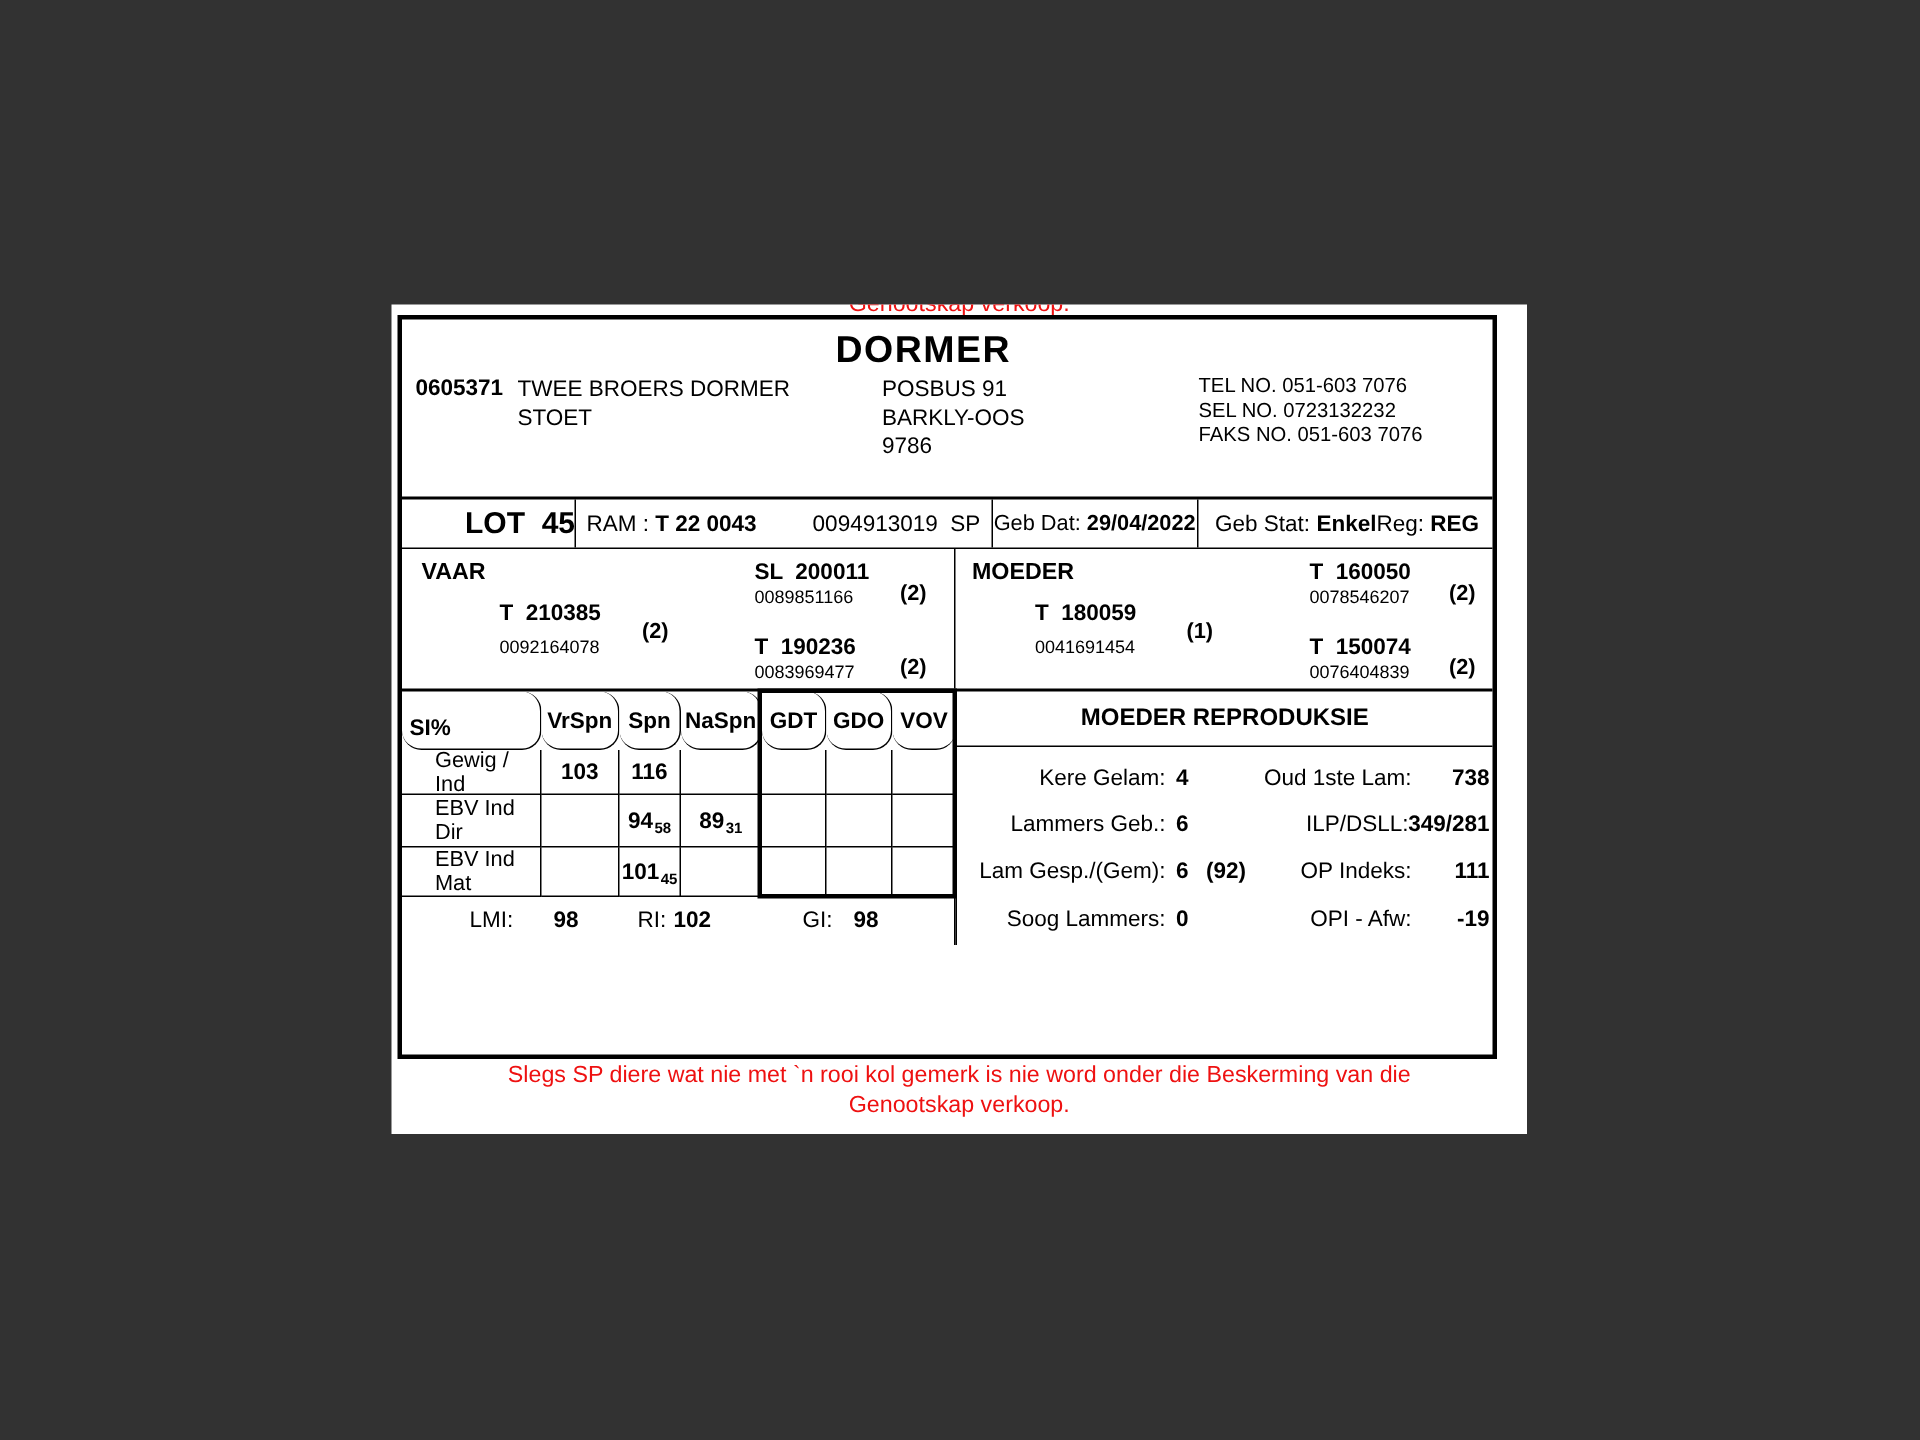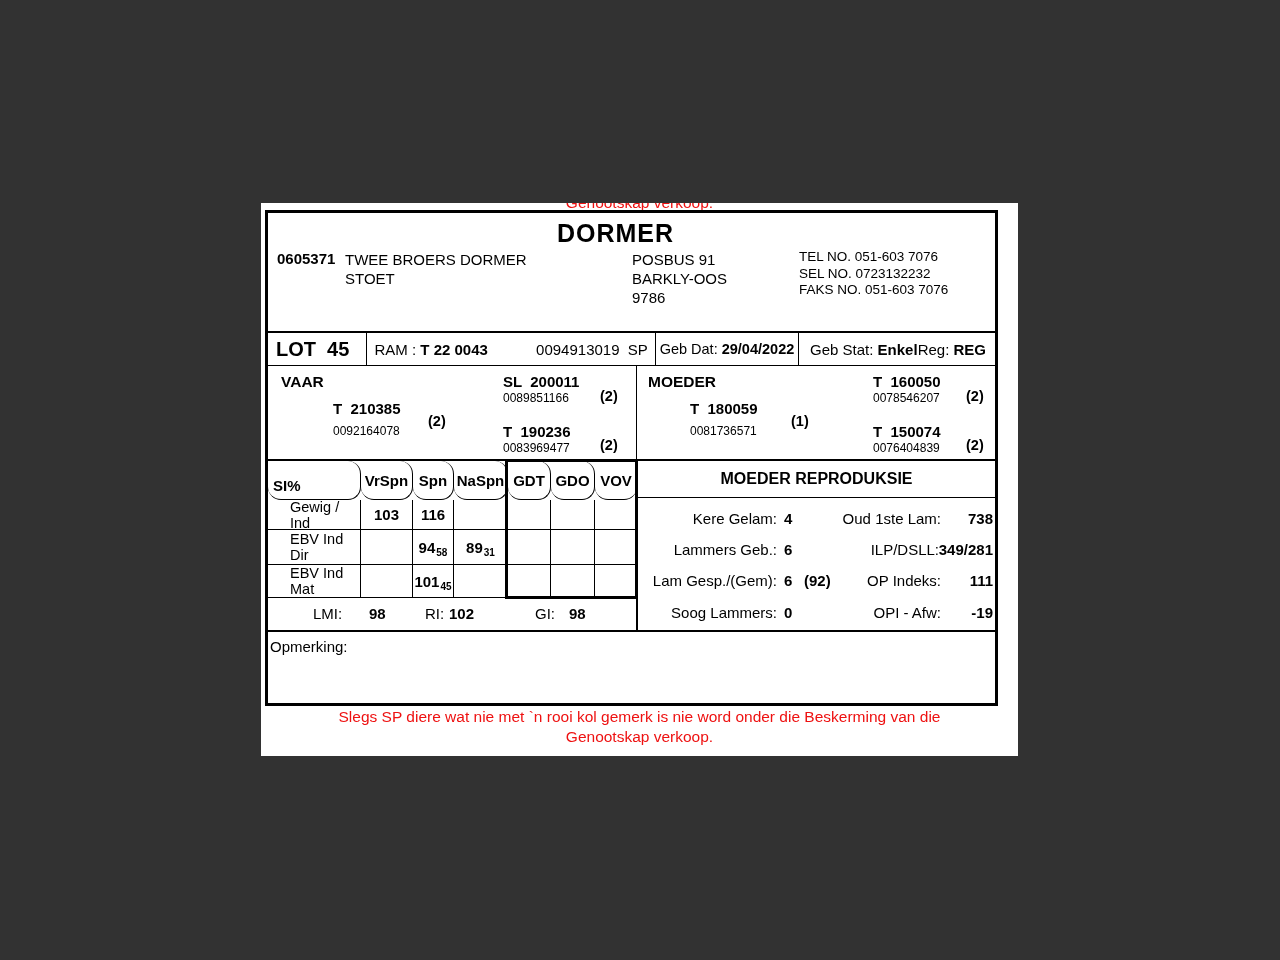--- a/index.html
+++ b/index.html
@@ -13,28 +13,28 @@
   .notice-bottom{top:504px;white-space:normal;}
   .card{position:absolute;left:4px;top:7px;width:727px;height:490px;border:3px solid #000;}
   .sec{position:absolute;left:0;width:727px;}
 
   
   .hdr{top:0;height:118px;border-bottom:2px solid #000;}
   .title{position:absolute;left:0;right:32px;top:6px;text-align:center;
          font-size:25px;font-weight:bold;letter-spacing:1px;}
   .memno{position:absolute;left:9px;top:37px;font-size:15px;font-weight:bold;}
   .stud{position:absolute;left:77px;top:37px;font-size:15px;line-height:19px;}
-  .addr{position:absolute;left:320px;top:37px;font-size:15px;line-height:19px;margin-left:44px;}
+  .addr{position:absolute;left:320px;top:37px;font-size:15px;line-height:19px;}
   .phones{position:absolute;left:531px;top:36px;font-size:13.5px;line-height:16.5px;}
 
   
   .lotrow{top:120px;height:32px;border-bottom:1px solid #000;display:flex;font-size:15px;}
   .lc{box-sizing:border-box;height:32px;display:flex;align-items:center;}
-  .lc1{width:100px;border-right:1px solid #000;padding-left:8px;
-       font-size:20px;font-weight:bold;white-space:pre;}
+  .lc1{width:100px;border-right:1px solid #000;padding-left:26px;
+       font-size:20px;font-weight:bold;white-space:pre;margin-left:16px;}
   .lc2{width:290px;border-right:1px solid #000;justify-content:space-between;padding:0 7px;}
   .lc3{width:144px;border-right:1px solid #000;justify-content:center;font-size:14.5px;text-align:center;}
   .lc4{flex:1;justify-content:space-between;padding:0 9px 0 11px;}
   .b{font-weight:bold;}
   .pre{white-space:pre;}
 
   
   .ped{top:153px;height:93px;border-bottom:2px solid #000;}
   .ped-half{position:absolute;top:0;height:93px;box-sizing:border-box;}
   .ped-sire{left:0;width:369px;border-right:1px solid #000;text-decoration:underline;}
@@ -125,21 +125,21 @@
         <span class="ps pid" style="left:235px;top:8px">SL  200011</span>
         <span class="ps" style="left:235px;top:25px">0089851166</span>
         <span class="ps pflock" style="left:332px;top:23px">(2)</span>
         <span class="ps pid" style="left:235px;top:58px">T  190236</span>
         <span class="ps" style="left:235px;top:75px">0083969477</span>
         <span class="ps pflock" style="left:332px;top:72px">(2)</span>
       </div>
       <div class="ped-half ped-dam">
         <span class="ps phead" style="left:11px;top:8px">MOEDER</span>
         <span class="ps pid" style="left:53px;top:35px">T  180059</span>
-        <span class="ps" style="left:53px;top:58px">0081736571</span>
+        <span class="ps" style="left:53px;top:58px">0041691454</span>
         <span class="ps pflock" style="left:154px;top:48px">(1)</span>
         <span class="ps pid" style="left:236px;top:8px">T  160050</span>
         <span class="ps" style="left:236px;top:25px">0078546207</span>
         <span class="ps pflock" style="left:329px;top:23px">(2)</span>
         <span class="ps pid" style="left:236px;top:58px">T  150074</span>
         <span class="ps" style="left:236px;top:75px">0076404839</span>
         <span class="ps pflock" style="left:329px;top:72px">(2)</span>
       </div>
     </div>
 
@@ -218,23 +218,20 @@
         <span class="rr" style="right:54px;top:112px">OP Indeks:</span>
         <span class="rr b" style="right:2px;top:112px">111</span>
 
         <span class="rr" style="right:218px;top:144px">Soog Lammers:</span>
         <span class="rr b" style="left:146px;top:144px">0</span>
         <span class="rr" style="right:54px;top:144px">OPI - Afw:</span>
         <span class="rr b" style="right:2px;top:144px">-19</span>
       </div>
     </div>
 
-    <div class="sec remarks">
-      <span>Opmerking:</span>
-    </div>
 
   </div>
 
   <div class="notice notice-bottom">
     <div>Slegs SP diere wat nie met `n rooi kol gemerk is nie word onder die Beskerming van die</div>
     <div>Genootskap verkoop.</div>
   </div>
 
 </div>
 

